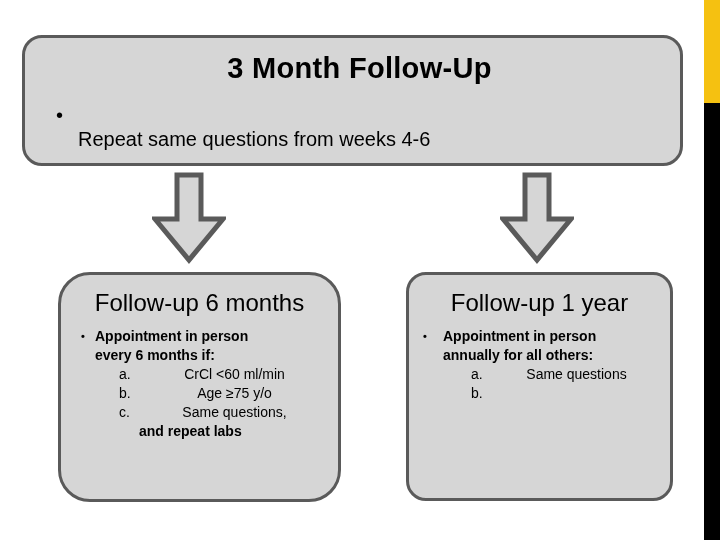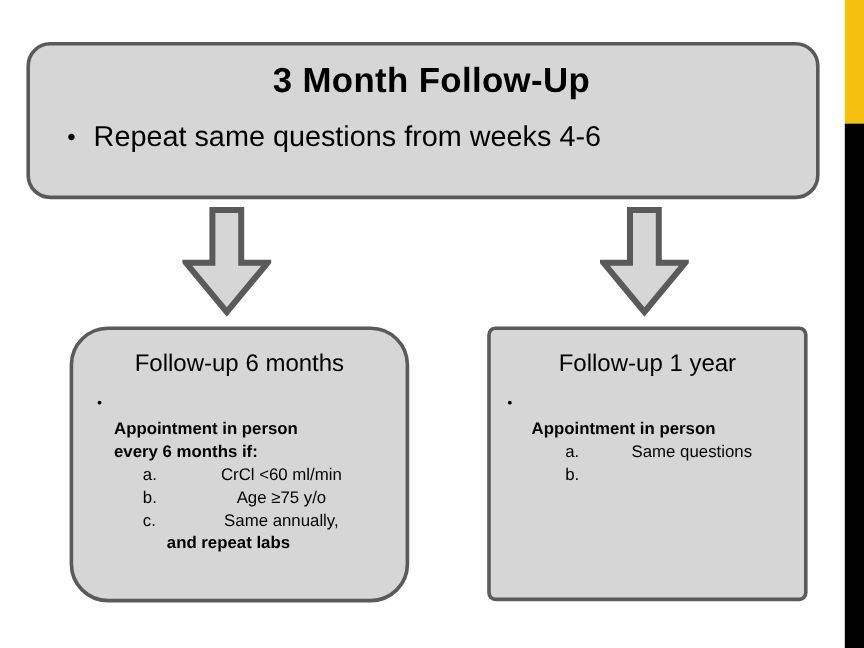--- a/index.html
+++ b/index.html
@@ -72,22 +72,23 @@
     margin-top: 21px;
     padding-left: 31px;
   }
   #top-bullet-row .bullet-dot {
     font-size: 20px;
     line-height: 22px;
     width: 22px;
     flex: 0 0 22px;
   }
   #top-bullet-row .bullet-text {
-    font-size: 24px;
+    font-size: 20px;
     line-height: 22px;
+    margin-top: 24px;
   }
 
   
   .arrow {
     position: absolute;
     width: 74px;
     height: 92px;
   }
   #arrow-left  { left: 152px; top: 172px; }
   #arrow-right { left: 500px; top: 172px; }
@@ -99,26 +100,26 @@
     top: 272px;
     width: 283px;
     height: 230px;
     border-radius: 32px;
   }
   #right-box {
     left: 406px;
     top: 272px;
     width: 267px;
     height: 229px;
-    border-radius: 7px;
+    border-radius: 20px;
   }
 
   .box-heading {
     text-align: center;
-    font-size: 20px;
+    font-size: 24px;
     line-height: 24px;
     margin: 0;
     padding-top: 16px;
   }
 
   .box-body {
     margin-top: 12px;
     font-size: 14px;
     line-height: 19px;
   }
@@ -126,21 +127,21 @@
   .lvl1-row {
     display: flex;
     align-items: flex-start;
     font-weight: bold;
   }
   .lvl1-row .bullet-dot {
     flex: 0 0 14px;
     font-size: 11px;
     line-height: 19px;
   }
-  .lvl1-row .lvl1-text { flex: 1 1 auto; margin-top: 21px; }
+  .lvl1-row .lvl1-text { flex: 1 1 auto; }
 
   .lvl2-row {
     display: flex;
     align-items: flex-start;
     font-weight: normal;
   }
   .lvl2-row .lvl2-marker {
     flex: 0 0 20px;
   }
   .lvl2-row .lvl2-text { flex: 1 1 auto; text-align: center; }
@@ -202,37 +203,38 @@
         <div class="lvl2-row">
           <span class="lvl2-marker">a.</span>
           <span class="lvl2-text">CrCl &lt;60 ml/min</span>
         </div>
         <div class="lvl2-row">
           <span class="lvl2-marker">b.</span>
           <span class="lvl2-text">Age ≥75 y/o</span>
         </div>
         <div class="lvl2-row">
           <span class="lvl2-marker">c.</span>
-          <span class="lvl2-text">Same annually,</span>
+          <span class="lvl2-text">Same questions,</span>
         </div>
       </div>
       <div class="lvl2-cont">and repeat labs</div>
     </div>
   </div>
 
   <div class="rbox" id="right-box">
     <div class="box-heading">
       <div>Follow-up 1 year</div>
     </div>
 
     <div class="box-body">
       <div class="lvl1-row">
         <span class="bullet-dot">•</span>
         <span class="lvl1-text">
           <span>Appointment in person</span><br>
+          <span>annually for all others:</span>
         </span>
       </div>
 
       <div class="lvl2-list">
         <div class="lvl2-row">
           <span class="lvl2-marker">a.</span>
           <span class="lvl2-text">Same questions</span>
         </div>
         <div class="lvl2-row">
           <span class="lvl2-marker">b.</span>

